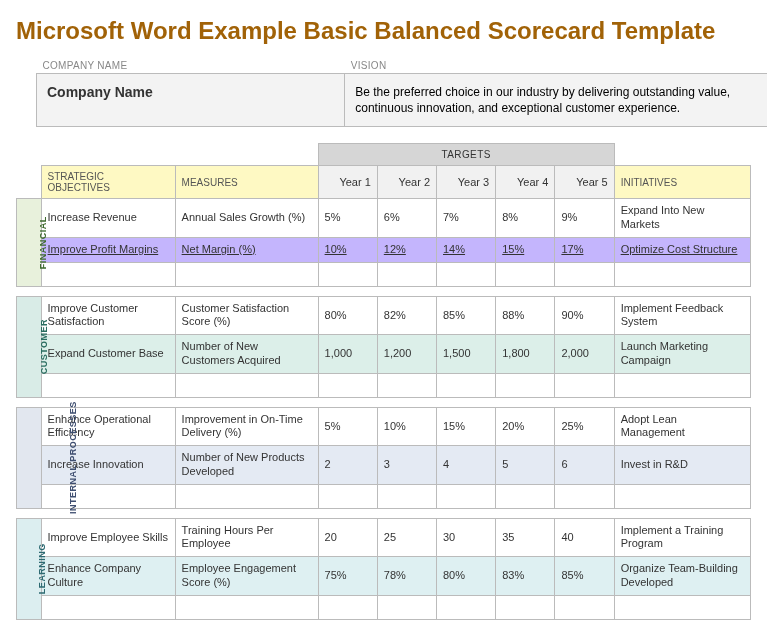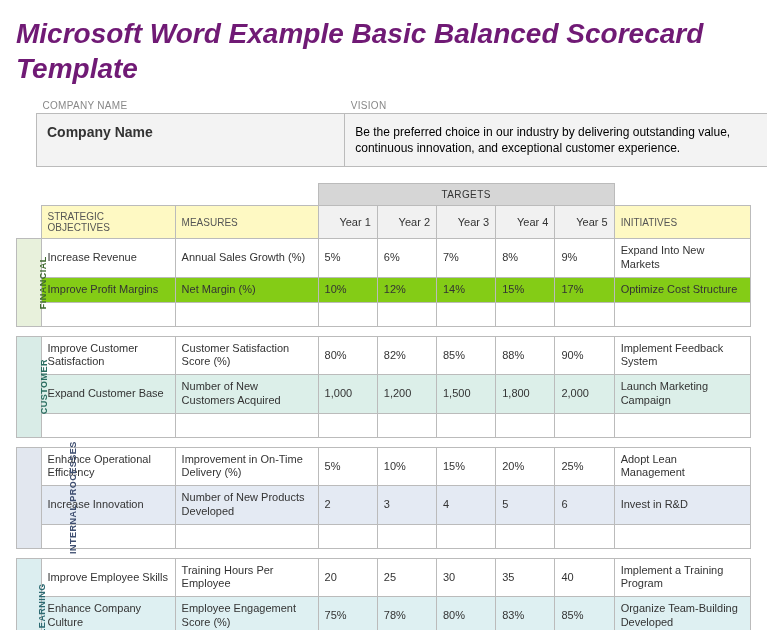--- a/index.html
+++ b/index.html
@@ -5,26 +5,25 @@
   * { box-sizing: border-box; }
   body {
     font-family: "Segoe UI", Arial, sans-serif;
     margin: 0;
     padding: 16px;
     background: #fff;
     color: #333;
     width: 767px;
   }
   h1 {
-    color: #701a75;
-    font-size: 28px;
+    color: #a16207;
+    font-size: 24px;
     font-weight: 700;
     margin: 0 0 12px 0;
     line-height: 1.25;
-    font-style: italic;
   }
   .header-table {
     width: 100%;
     border-collapse: collapse;
     margin-bottom: 16px;
     margin-left: 20px;
   }
   .header-table th {
     text-align: left;
     font-size: 10px;
@@ -98,21 +97,21 @@
   }
   .cat-label span {
     display:inline-block;
     transform: rotate(-90deg);
     white-space: nowrap;
   }
   .cat-financial { background:#e8f1dc; color:#3e6b2e; }
   .cat-customer  { background:#d9ece7; color:#2a6d60; }
   .cat-internal  { background:#e2e7ef; color:#3e4e70; }
   .cat-learning  { background:#dceef0; color:#2d6a72; }
-  .row-fin-shade td { background:#84cc16; }
+  .row-fin-shade td { background:#c4b5fd;text-decoration:underline; }
   .row-cus-shade td { background:#dcefe9; }
   .row-int-shade td { background:#e4eaf3; }
   .row-lea-shade td { background:#def0f2; }
   .empty-row td { height:24px; }
   .col-obj { width:120px; }
   .col-mea { width:128px; }
   .col-yr  { width:53px; }
   .col-ini { width:122px; }
   .scorecard td { line-height:1.25; }
 </style>

